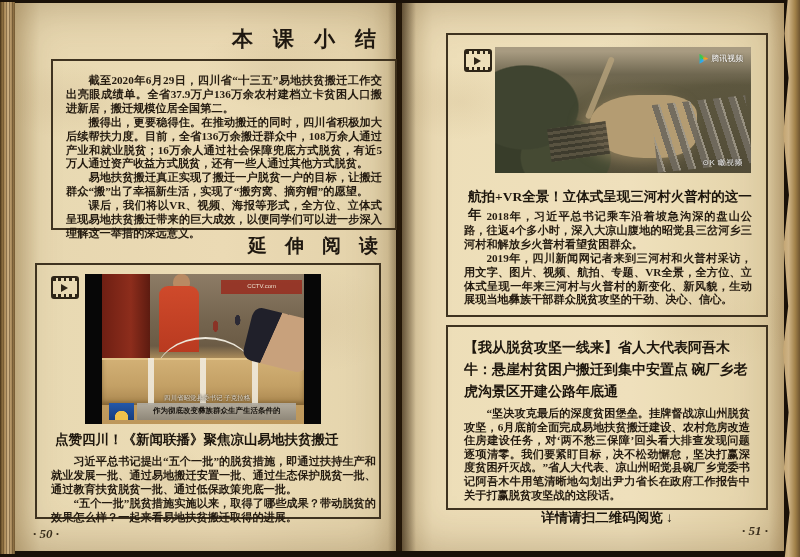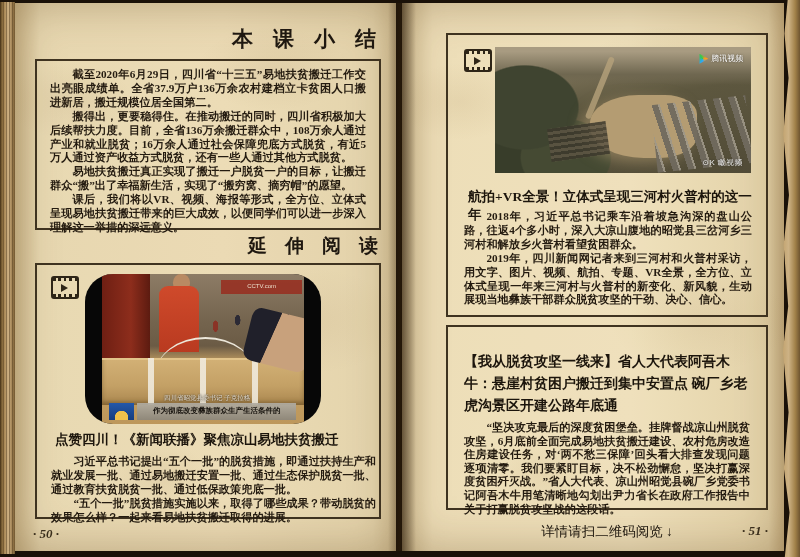--- a/index.html
+++ b/index.html
@@ -64,21 +64,21 @@
     background-image:
       repeating-linear-gradient(90deg,#2e2517 0 2.5px, transparent 2.5px 5.5px),
       repeating-linear-gradient(90deg,#2e2517 0 2.5px, transparent 2.5px 5.5px);
     background-size:100% 3px;background-position:0 0,0 100%;background-repeat:no-repeat;
   }
   .film-icon::after{
     content:"";position:absolute;left:8px;top:5.5px;
     border-left:7px solid #2e2517;border-top:4px solid transparent;border-bottom:4px solid transparent;
   }
   
-  .video-left{position:absolute;left:48px;top:9px;width:236px;height:150px;background:#070707;overflow:hidden;border-radius:28px;}
+  .video-left{position:absolute;left:48px;top:9px;width:236px;height:150px;background:#070707;overflow:hidden;}
   .lv-photo{position:absolute;left:17px;right:17px;top:0;bottom:0;overflow:hidden;
     background:linear-gradient(#8d7c66 0%,#75654f 30%,#6b5b45 48%,#c7a264 60%,#bd975b 100%);}
   .lv-truck{position:absolute;left:0;top:0;width:24%;height:58%;
     background:linear-gradient(90deg,#6e1f13,#8d2d1c 60%,#5c1b10);}
   .lv-banner{position:absolute;right:1%;top:4%;width:40%;height:9%;
     background:rgba(153,41,28,.82);color:#ecdfcb;font-size:6px;line-height:13px;text-align:center;
     font-family:"Liberation Sans",sans-serif;}
   .lv-crowd{position:absolute;left:22%;right:0;top:10%;height:40%;
     background-image:
       radial-gradient(6px 12px at 14% 55%, #23202b 45%, transparent 50%),
@@ -140,21 +140,21 @@
 <body>
 
 <div style="position:absolute;inset:0;">
 
   <div class="fore-edge"></div>
 
   <div class="page page-left">
 
     <h1 class="sec-title" style="top:22px;">本课小结</h1>
 
-    <div class="box" style="left:22px;width:346px;top:56px;height:171px;padding:7px 13px;">
+    <div class="box" style="left:38px;width:346px;top:56px;height:171px;padding:13px 13px;">
       <p class="para">截至2020年6月29日，四川省“十三五”易地扶贫搬迁工作交出亮眼成绩单。全省37.9万户136万余农村建档立卡贫困人口搬进新居，搬迁规模位居全国第二。</p>
       <p class="para">搬得出，更要稳得住。在推动搬迁的同时，四川省积极加大后续帮扶力度。目前，全省136万余搬迁群众中，108万余人通过产业和就业脱贫；16万余人通过社会保障兜底方式脱贫，有近5万人通过资产收益方式脱贫，还有一些人通过其他方式脱贫。</p>
       <p class="para">易地扶贫搬迁真正实现了搬迁一户脱贫一户的目标，让搬迁群众“搬”出了幸福新生活，实现了“搬穷窝、摘穷帽”的愿望。</p>
       <p class="para">课后，我们将以VR、视频、海报等形式，全方位、立体式呈现易地扶贫搬迁带来的巨大成效，以便同学们可以进一步深入理解这一举措的深远意义。</p>
     </div>
 
     <h2 class="sec-title" style="top:230px;font-size:19px;letter-spacing:18px;padding-left:18px;">延伸阅读</h2>
 
     <div class="box" style="left:22px;width:346px;top:260px;height:256px;">
 
@@ -212,23 +212,23 @@
 
       <h3 class="art-title" style="position:absolute;left:20px;right:14px;top:153px;">航拍+VR全景！立体式呈现三河村火普村的这一年</h3>
 
       <div style="position:absolute;left:16px;right:14px;top:175px;">
         <p class="para">2018年，习近平总书记乘车沿着坡急沟深的盘山公路，往返4个多小时，深入大凉山腹地的昭觉县三岔河乡三河村和解放乡火普村看望贫困群众。</p>
         <p class="para">2019年，四川新闻网记者来到三河村和火普村采访，用文字、图片、视频、航拍、专题、VR全景，全方位、立体式呈现一年来三河村与火普村的新变化、新风貌，生动展现当地彝族干部群众脱贫攻坚的干劲、决心、信心。</p>
       </div>
     </div>
 
     <div class="box" style="left:44px;width:322px;top:322px;height:185px;">
-      <h3 class="art-title" style="margin:24px 16px 0;font-size:14px;line-height:22px;">【我从脱贫攻坚一线来】省人大代表阿吾木牛：悬崖村贫困户搬迁到集中安置点 碗厂乡老虎沟景区开建公路年底通</h3>
+      <h3 class="art-title" style="margin:10px 16px 0;font-size:14px;line-height:22px;">【我从脱贫攻坚一线来】省人大代表阿吾木牛：悬崖村贫困户搬迁到集中安置点 碗厂乡老虎沟景区开建公路年底通</h3>
       <p class="para" style="margin:4px 16px 0;line-height:13.6px;">“坚决攻克最后的深度贫困堡垒。挂牌督战凉山州脱贫攻坚，6月底前全面完成易地扶贫搬迁建设、农村危房改造住房建设任务，对‘两不愁三保障’回头看大排查发现问题逐项清零。我们要紧盯目标，决不松劲懈怠，坚决打赢深度贫困歼灭战。”省人大代表、凉山州昭觉县碗厂乡党委书记阿吾木牛用笔清晰地勾划出尹力省长在政府工作报告中关于打赢脱贫攻坚战的这段话。</p>
-      <div style="text-align:center;margin-top:7px;font-size:13.5px;font-weight:normal;color:#1c150c;">详情请扫二维码阅览 ↓</div>
+      <div style="text-align:center;margin-top:7px;font-size:13.5px;font-weight:bold;color:#1c150c;">详情请扫二维码阅览 ↓</div>
     </div>
 
     <div class="page-num" style="right:16px;bottom:12px;">· 51 ·</div>
   </div>
 
   <div class="gutter"></div>
   <div class="deckle"></div>
 </div>
 
 </body></html>

